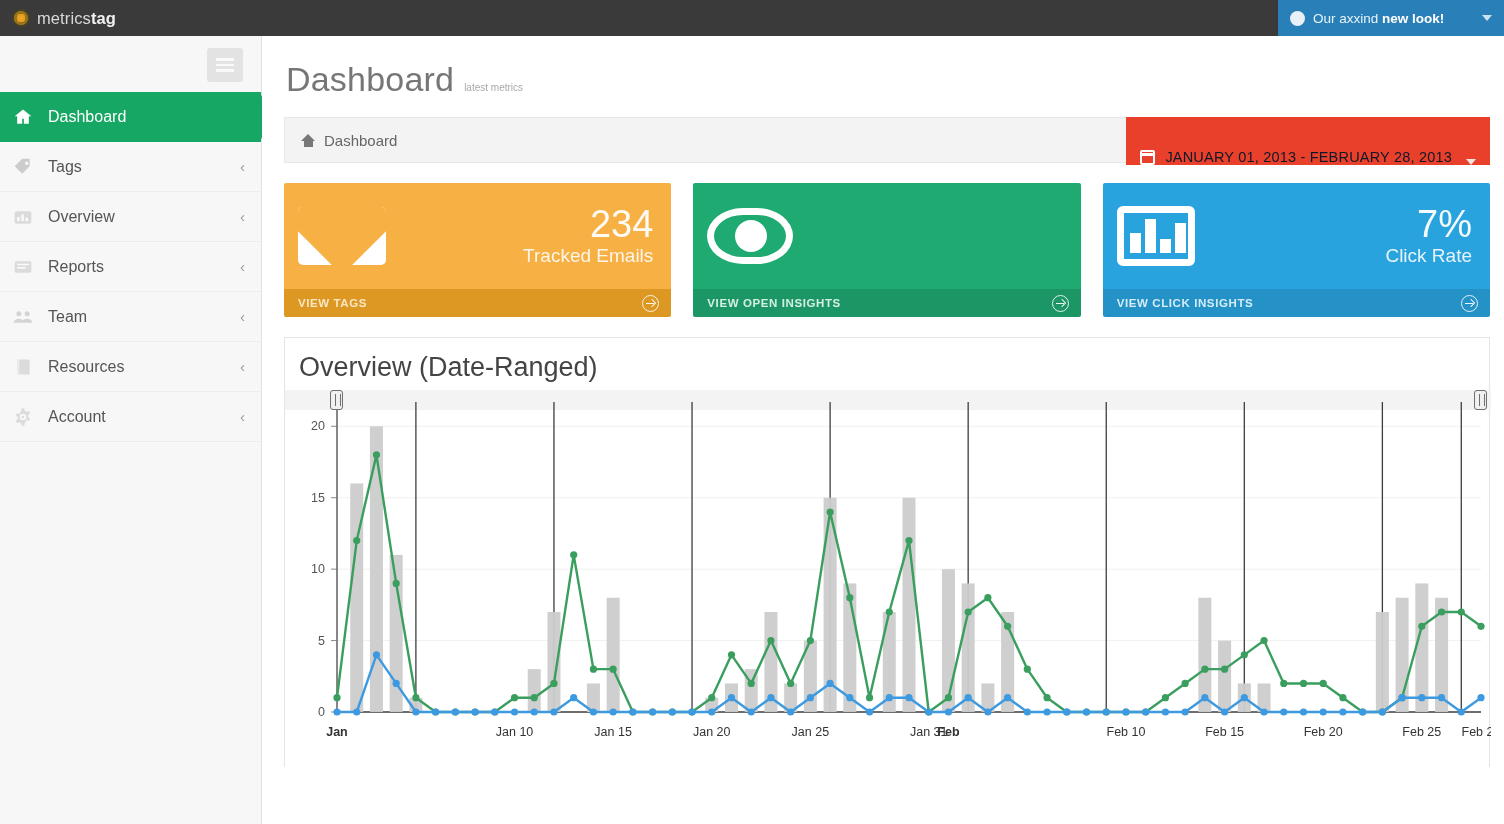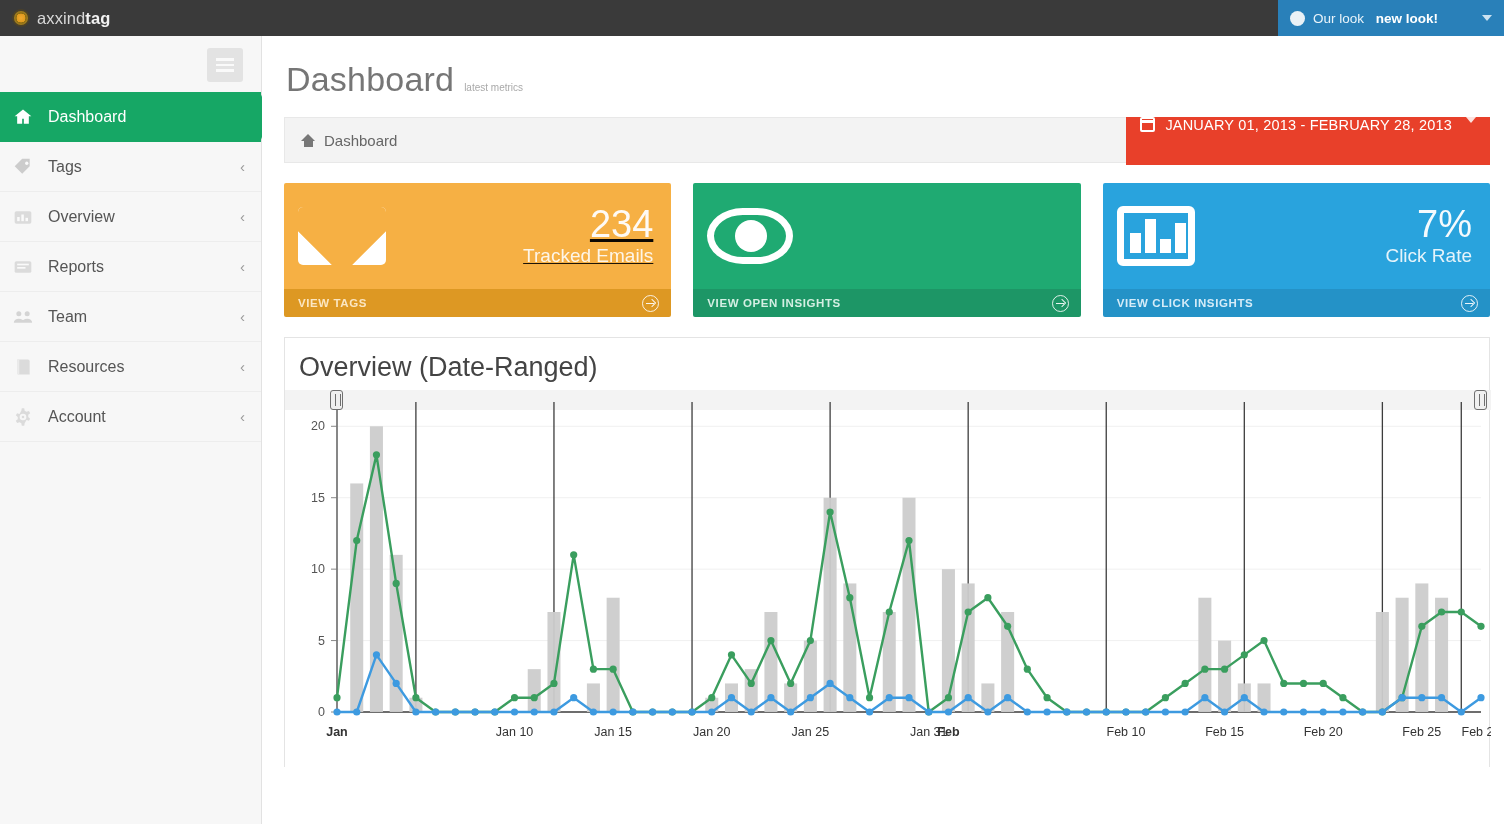--- a/index.html
+++ b/index.html
@@ -30,21 +30,21 @@
   .topbar-spacer { flex: 1; }
 
   .brandnew {
     width: 226px; background: #2980b9; display: flex; align-items: center;
     gap: 8px; padding: 0 12px; color: #e8f3fa; font-size: 13.5px;
   }
   .brandnew-dot {
     width: 15px; height: 15px; border-radius: 50%;
     background: #e9f1f6; flex: none;
   }
-  .brandnew b { font-weight: 700; color: #ffffff; margin-left: 8px; }
+  .brandnew b { font-weight: 700; color: #ffffff; }
   .caret-dn {
     width: 0; height: 0; border-left: 5px solid transparent; border-right: 5px solid transparent;
     border-top: 6px solid currentColor; opacity: .85; margin-left: auto;
   }
 
   .account {
     width: 238px; display: flex; align-items: center; gap: 9px;
     padding: 0 14px 0 16px; color: #cfcfcf; font-size: 13.5px;
     border-left: 1px solid #4a4a4a;
   }
@@ -109,21 +109,21 @@
   .home-ic::before {
     content: ""; position: absolute; left: 0; top: 0;
     border-left: 7px solid transparent; border-right: 7px solid transparent;
     border-bottom: 7px solid #777;
   }
   .home-ic::after {
     content: ""; position: absolute; left: 2.5px; top: 6px; width: 9px; height: 7px; background: #777;
   }
   .daterange {
     position: absolute; right: -1px; top: -1px; height: 48px;
-    background: #e8402a; color: #ffffff; display: flex; align-items: flex-start; gap: 10px;
+    background: #e8402a; color: #0f172a; display: flex; align-items: flex-end; gap: 10px;
     padding: 0 14px; font-size: 14.5px; letter-spacing: .2px;
   }
   .cal-ic {
     width: 15px; height: 15px; border: 2px solid #fff; border-radius: 2px;
     position: relative; flex: none;
   }
   .cal-ic::before {
     content: ""; position: absolute; left: -2px; right: -2px; top: 1px; height: 3px; background: #fff;
   }
   .daterange .caret-dn { border-top-color: #fff; margin-left: 4px; }
@@ -145,21 +145,21 @@
   }
   .arrow-ic::before {
     content: ""; position: absolute; left: 3px; top: 7px; width: 8px; height: 1.6px; background: rgba(255,255,255,.9);
   }
   .arrow-ic::after {
     content: ""; position: absolute; left: 6px; top: 4.6px; width: 5px; height: 5px;
     border-top: 1.6px solid rgba(255,255,255,.9); border-right: 1.6px solid rgba(255,255,255,.9);
     transform: rotate(45deg);
   }
 
-  .card.orange .card-body { background: #f6b044; text-decoration: underline; }
+  .card.orange .card-body { background: #f6b044; }
   .card.orange .card-foot { background: #dd9823; color: #fbe6c2; text-align: right; }
   .card.green  .card-body { background: #1faa72; }
   .card.green  .card-foot { background: #1d9666; color: #d4efe3; }
   .card.blue   .card-body { background: #29a3dd; }
   .card.blue   .card-foot { background: #2492c7; color: #d6ecf8; }
 
   .env-ic { width: 88px; height: 58px; background: #fff; border-radius: 5px; position: relative; overflow: hidden; }
   .env-ic::before {
     content: ""; position: absolute; left: 50%; top: -26px; width: 78px; height: 78px;
     background: #f6b044; transform: translateX(-50%) rotate(45deg); border-radius: 6px;
@@ -198,26 +198,26 @@
     content: ""; position: absolute; left: 3.5px; top: 3px; width: 4px; height: 12px;
     border-left: 1.4px solid #6f6f6f; border-right: 1.4px solid #6f6f6f;
   }
 </style>
 </head>
 <body>
 
 <div class="topbar">
   <div class="brand">
     <span class="brand-logo"></span>
-    <span class="brand-text"><span>axxind</span><b>tag</b></span>
+    <span class="brand-text"><span>metrics</span><b>tag</b></span>
   </div>
   <div class="topbar-spacer"></div>
   <div class="brandnew">
     <span class="brandnew-dot"></span>
-    <span><span>Our look </span><b>new look!</b></span>
+    <span><span>Our axxind </span><b>new look!</b></span>
     <span class="caret-dn"></span>
   </div>
 </div>
 
 <div class="sidebar">
   <div class="sidebar-top">
     <div class="sidebar-toggle">
       <i></i>
       <i></i>
       <i></i>

